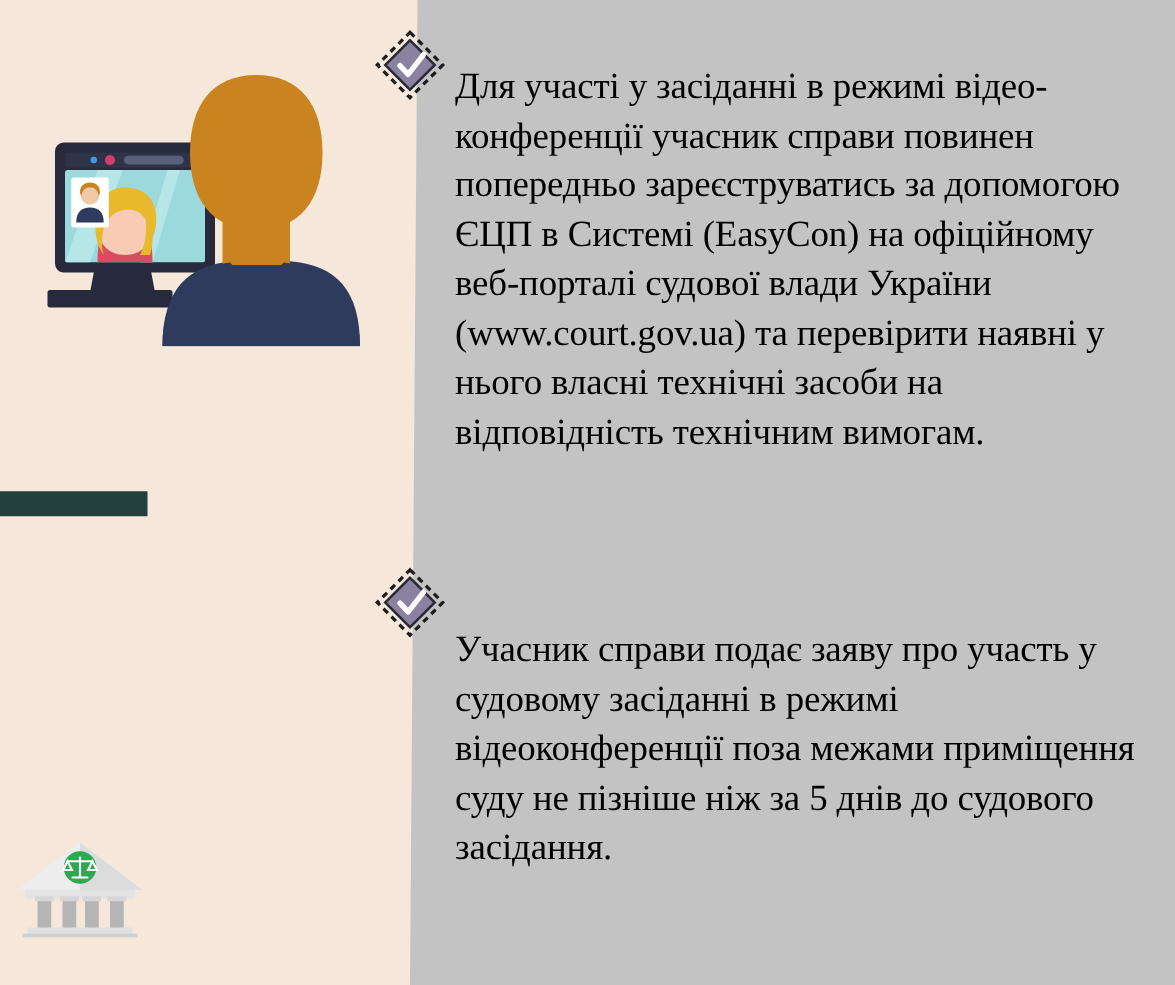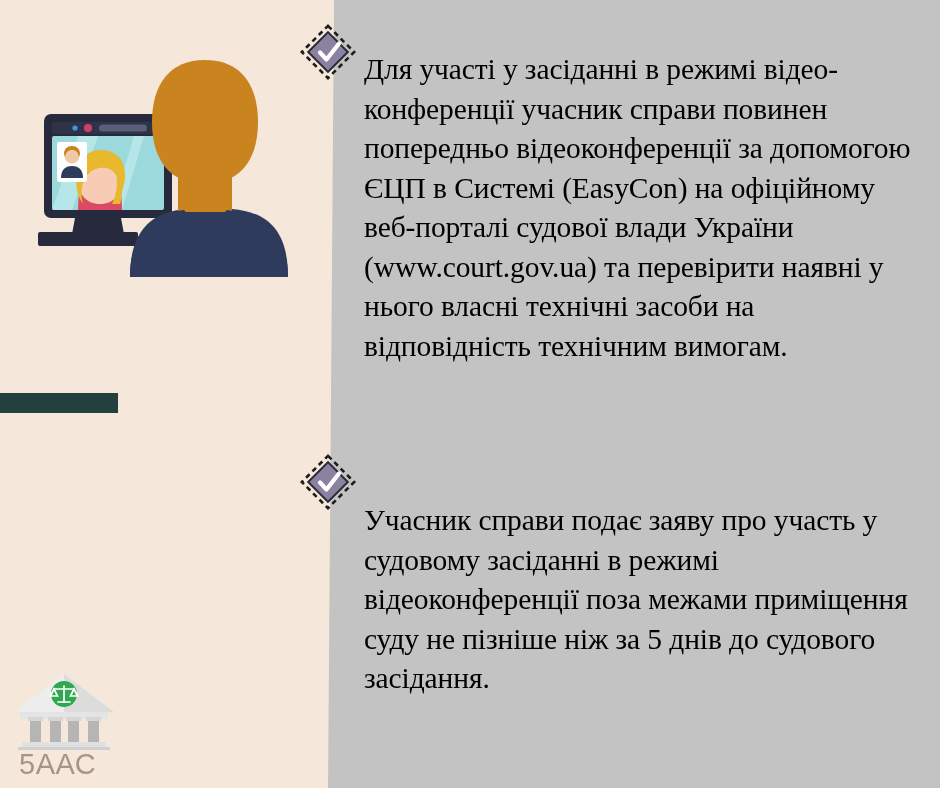--- a/index.html
+++ b/index.html
@@ -156,21 +156,21 @@
   </div>
 
   <div class="bullet-icon" id="bullet-1">
     <svg viewBox="0 0 64 64" xmlns="http://www.w3.org/2000/svg">
       <rect x="13.5" y="13.5" width="37" height="37" transform="rotate(45 32 32)" fill="none" stroke="#1C1C1C" stroke-width="2.6" stroke-dasharray="5 4"></rect>
       <rect x="18" y="18" width="28" height="28" transform="rotate(45 32 32)" fill="#8B81A0" stroke="#2A2A35" stroke-width="2"></rect>
       <path d="M24 32.5 L30.5 39.5 L43 23.5" fill="none" stroke="#FFFFFF" stroke-width="4.2" stroke-linecap="round" stroke-linejoin="round"></path>
     </svg>
   </div>
 
-  <div class="para" id="para-1"> Для участі у  засіданні в режимі відео-конференції учасник справи повинен попередньо відеоконференції за допомогою ЄЦП в Системі (EasyCon) на офіційному веб-порталі судової влади України (www.court.gov.ua) та перевірити наявні у нього власні технічні засоби на відповідність технічним вимогам.</div>
+  <div class="para" id="para-1"> Для участі у  засіданні в режимі відео-конференції учасник справи повинен попередньо зареєструватись за допомогою ЄЦП в Системі (EasyCon) на офіційному веб-порталі судової влади України (www.court.gov.ua) та перевірити наявні у нього власні технічні засоби на відповідність технічним вимогам.</div>
 
   <div class="bullet-icon" id="bullet-2">
     <svg viewBox="0 0 64 64" xmlns="http://www.w3.org/2000/svg">
       <rect x="13.5" y="13.5" width="37" height="37" transform="rotate(45 32 32)" fill="none" stroke="#1C1C1C" stroke-width="2.6" stroke-dasharray="5 4"></rect>
       <rect x="18" y="18" width="28" height="28" transform="rotate(45 32 32)" fill="#8B81A0" stroke="#2A2A35" stroke-width="2"></rect>
       <path d="M24 32.5 L30.5 39.5 L43 23.5" fill="none" stroke="#FFFFFF" stroke-width="4.2" stroke-linecap="round" stroke-linejoin="round"></path>
     </svg>
   </div>
 
   <div class="para" id="para-2">Учасник справи подає заяву про участь у судовому засіданні в режимі відеоконференції поза межами приміщення суду не пізніше ніж за 5 днів до судового засідання.</div>
@@ -198,16 +198,15 @@
 
       <circle cx="54" cy="26" r="13" fill="#2FA84F"></circle>
       <g stroke="#FFFFFF" stroke-width="1.7" fill="none" stroke-linecap="round">
         <line x1="54" y1="18" x2="54" y2="34"></line>
         <line x1="44" y1="21" x2="64" y2="21"></line>
         <line x1="48" y1="34" x2="60" y2="34"></line>
         <path d="M44 21 L40.5 28 L47.5 28 Z"></path>
         <path d="M64 21 L60.5 28 L67.5 28 Z"></path>
       </g>
     </svg>
-    <span id="logo-text">5ААС</span>
   </div>
 
 </div>
 
 </body></html>

